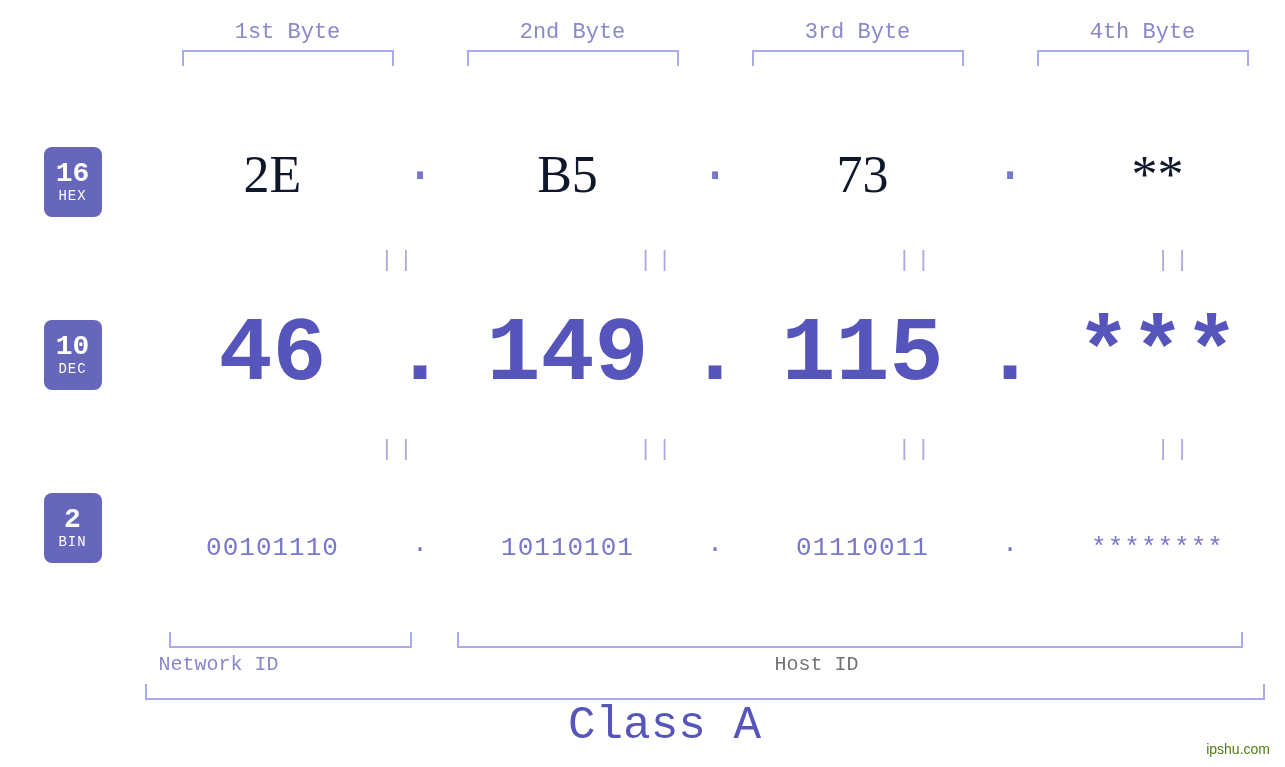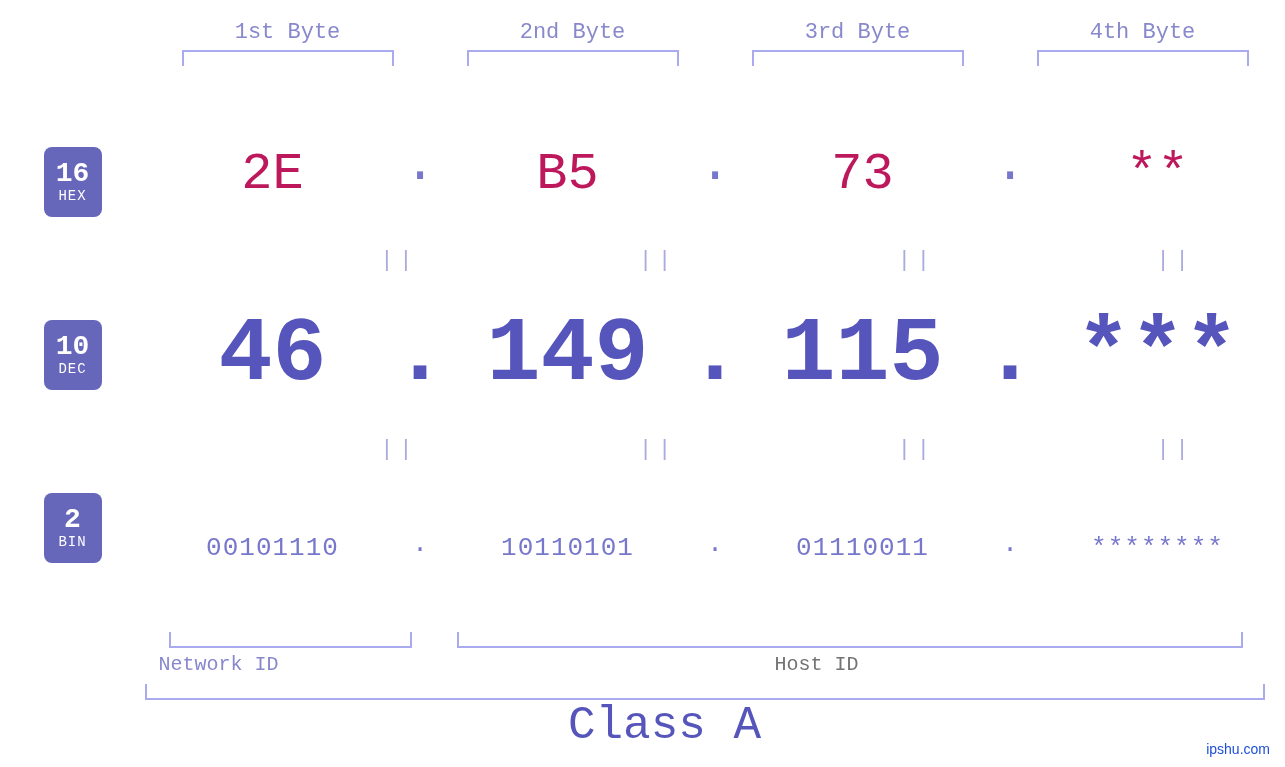--- a/index.html
+++ b/index.html
@@ -134,23 +134,23 @@
       width: 40px;
       display: flex;
       align-items: center;
       justify-content: center;
       color: #7777cc;
     }
 
     
     .hex-value {
       font-size: 52px;
-      color: #be185d;
+      color: #0f172a;
       text-align: center;
-      font-family: Liberation Mono, monospace;
+      font-family: Liberation Serif, serif;
       margin-top: 17px;
     }
 
     .hex-dot {
       font-size: 52px;
       color: #7777cc;
     }
 
     
     .dec-value {
@@ -196,21 +196,21 @@
       font-size: 46px;
       color: #5555bb;
       font-family: 'Courier New', Courier, monospace;
     }
 
     
     .footer {
       position: absolute;
       bottom: 10px;
       right: 15px;
-      color: #1d4ed8;
+      color: #4d7c0f;
       font-size: 14px;
       font-family: Arial, sans-serif;
     }
 
     .separator-row {
       display: flex;
       width: 100%;
       padding-left: 145px;
       height: 30px;
       align-items: center;

